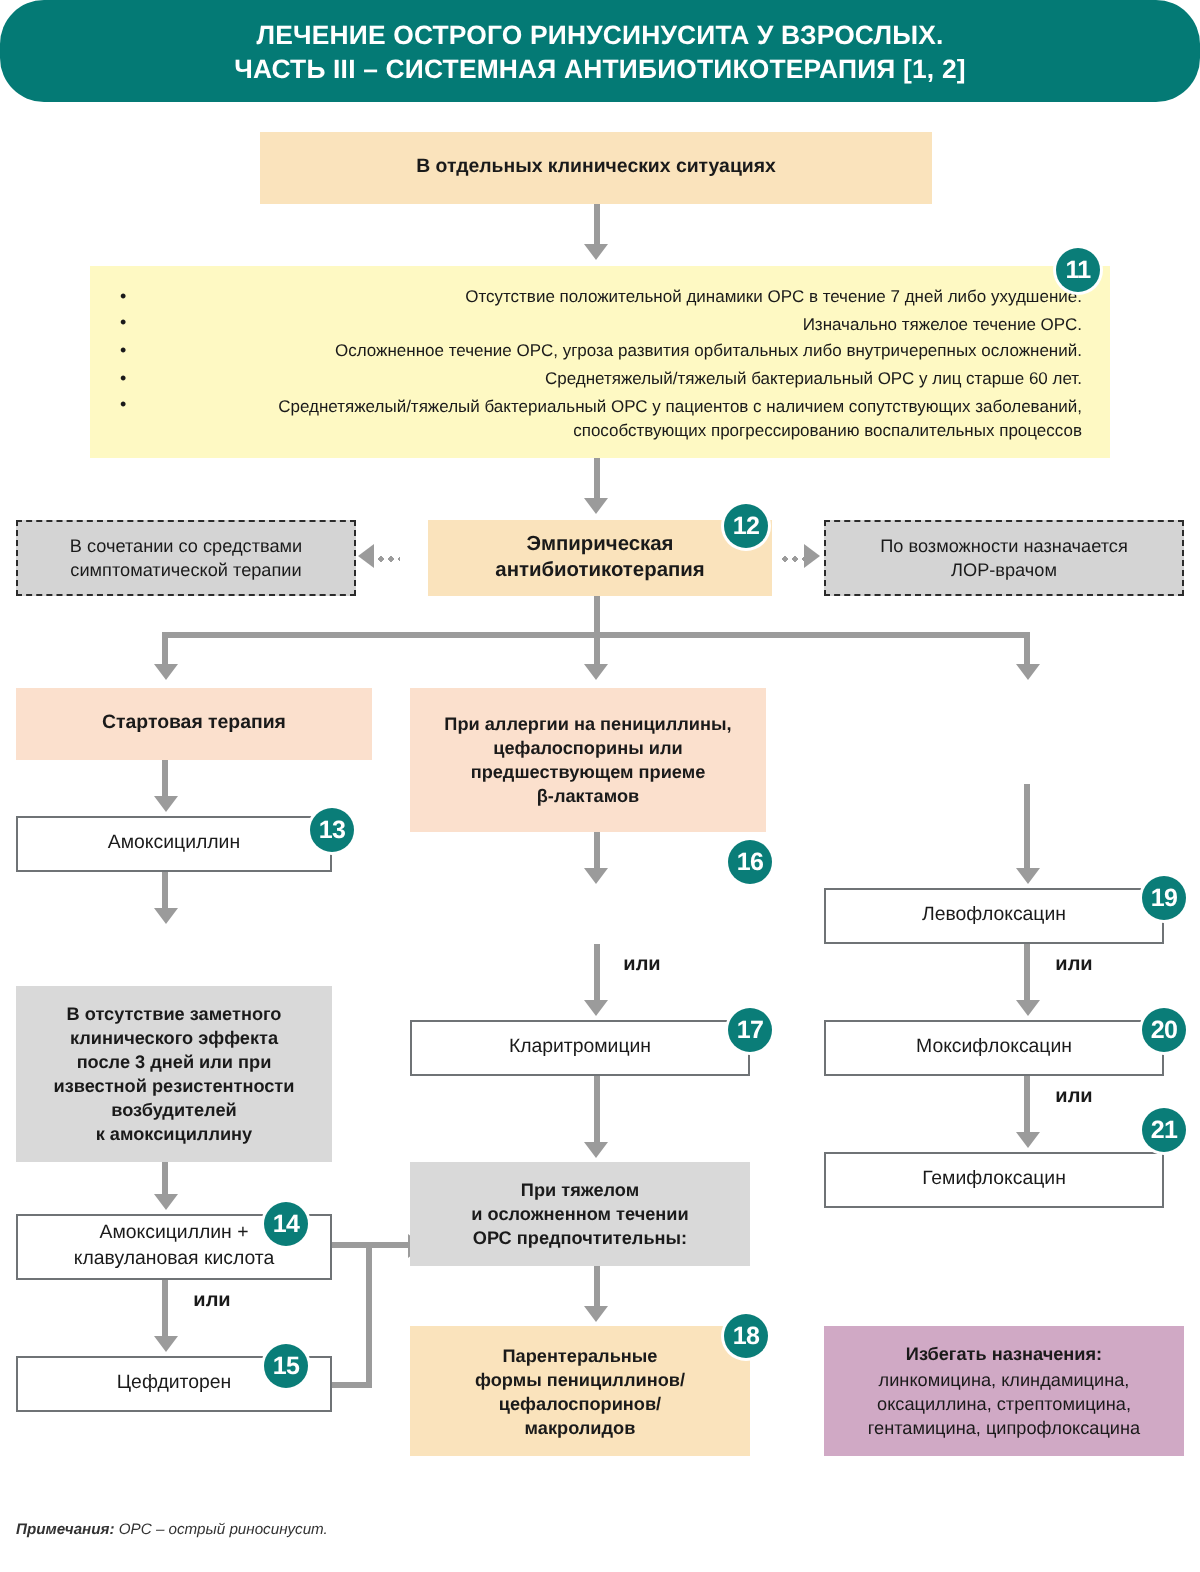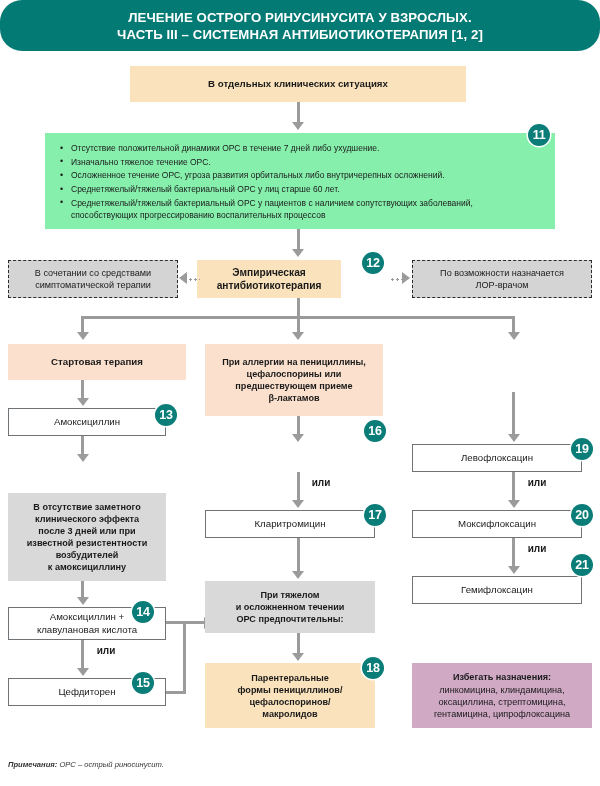--- a/index.html
+++ b/index.html
@@ -40,22 +40,23 @@
   .dashed{background:#d4d4d4;border:1px dashed #2b2b2b;}
 
   .b-bold{font-weight:bold;}
   .f95{font-size:9.1px;line-height:12px;}
   .f10{font-size:9.7px;line-height:12.6px;}
   .f105{font-size:10.2px;line-height:13.4px;}
 
   
   .bullets{
     position:absolute;box-sizing:border-box;
-    background:#86efac;
+    background:#fef9c3;
     padding:9px 14px 9px 12px;
+    text-align:right;
   }
   .bullets ul{margin:0;padding:0 0 0 14px;list-style:none;}
   .bullets li{
     position:relative;font-size:8.5px;line-height:12.2px;
     margin:0 0 1.5px 0;color:#1a1a1a;
   }
   .bullets li:before{
     content:"\2022";position:absolute;left:-11px;top:-.5px;font-size:9px;
   }
 
@@ -133,21 +134,21 @@
   <div class="badge" style="left:528px;top:124px;">11</div>
 
   <div class="vline" style="left:296.5px;top:229px;height:22px;"></div>
   <div class="arrow-d" style="left:292px;top:249px;"></div>
 
   <div class="box dashed f95" style="left:8px;top:260px;width:170px;height:38px;">
     <div class="txt">В сочетании со средствами
 симптоматической терапии</div>
   </div>
 
-  <div class="box cream b-bold f105" style="left:197px;top:260px;width:144px;height:38px;">
+  <div class="box cream b-bold f105" style="left:214px;top:260px;width:172px;height:38px;">
     <div class="txt">Эмпирическая
 антибиотикотерапия</div>
   </div>
   <div class="badge" style="left:362px;top:252px;">12</div>
 
   <div class="box dashed f95" style="left:412px;top:260px;width:180px;height:38px;justify-content:center;">
     <div class="txt">По возможности назначается
 ЛОР-врачом</div>
   </div>
 

